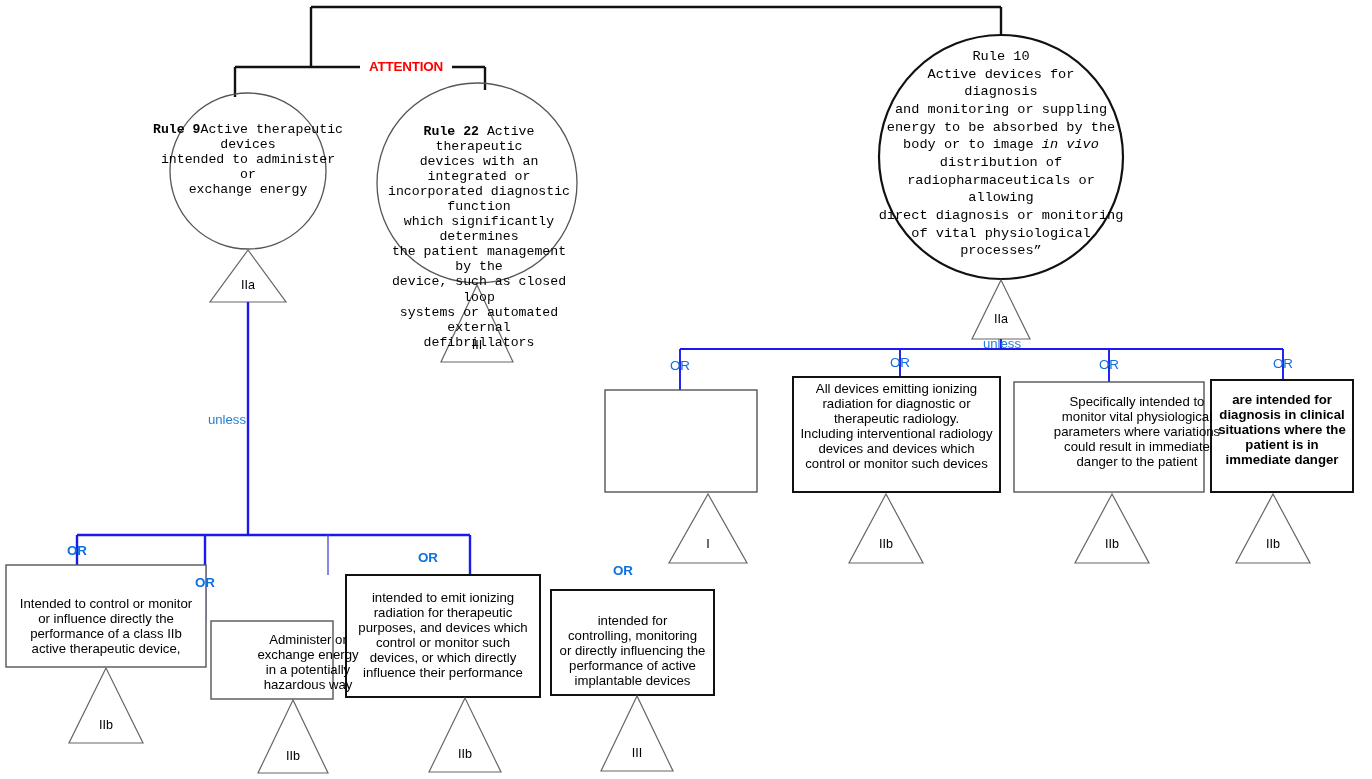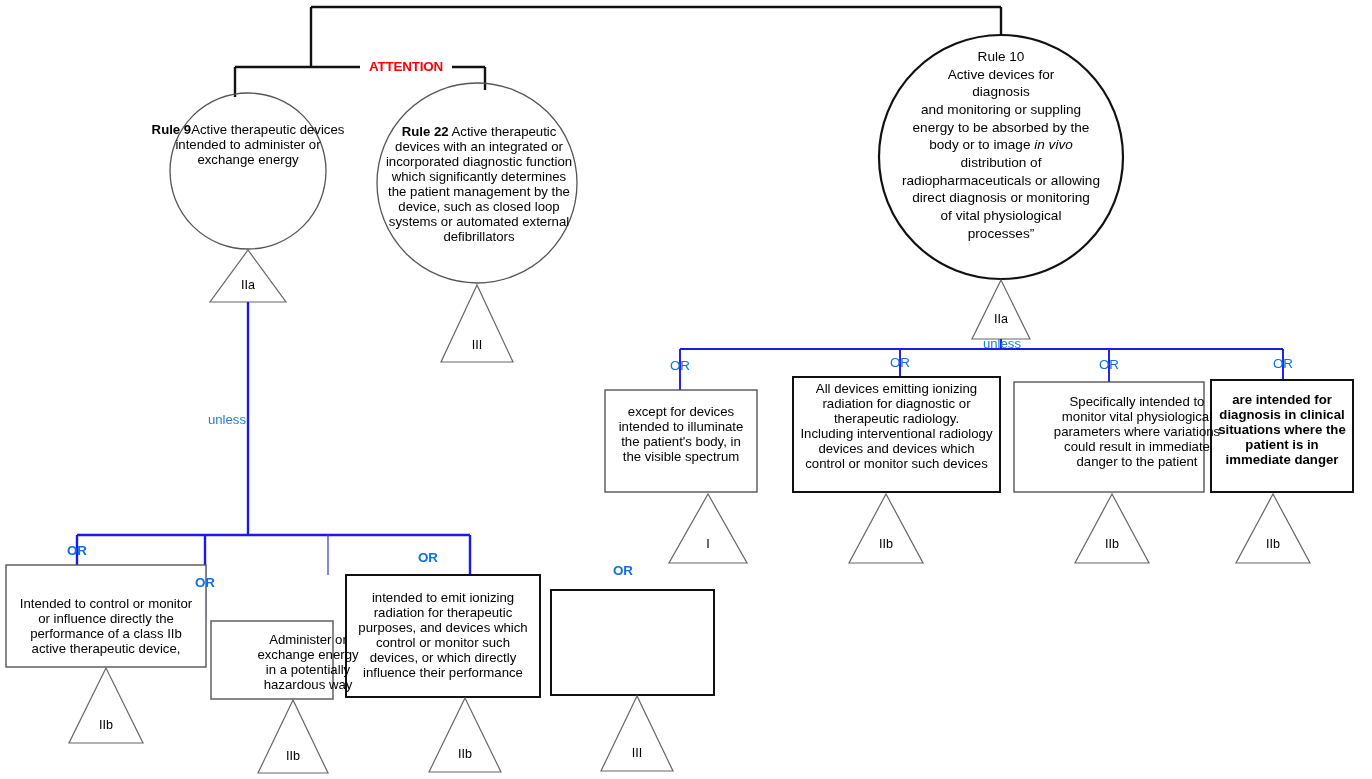--- a/index.html
+++ b/index.html
@@ -27,20 +27,21 @@
   .node-text {
     position: absolute;
     text-align: center;
     color: #000000;
     line-height: 1.14;
     white-space: pre-line;
     pointer-events: none;
   }
   .circle-text {
     font-size: 13.2px;
+    font-family: Liberation Mono, monospace;
   }
   .circle-text.r10 {
     font-size: 13.6px;
     line-height: 1.30;
   }
   .box-text {
     font-size: 13.2px;
   }
   .tri-label {
     position: absolute;
@@ -190,35 +191,36 @@
   <div class="node-text box-text" style="left:213px; top:632px; width:118px;margin-left:36px;">Administer or
 exchange energy
 in a potentially
 hazardous way</div>
   <div class="node-text box-text" style="left:348px; top:590px; width:190px;">intended to emit ionizing
 radiation for therapeutic
 purposes, and  devices which
 control or monitor such
 devices, or which directly
 influence their performance</div>
+  <div class="node-text box-text" style="left:553px; top:613px; width:159px;">intended for
+controlling, monitoring
+or directly influencing the
+performance of active
+implantable devices</div>
 
   <div class="tri-label" style="left:76px; top:718px; width:60px;">IIb</div>
   <div class="tri-label" style="left:263px; top:749px; width:60px;">IIb</div>
   <div class="tri-label" style="left:435px; top:747px; width:60px;">IIb</div>
   <div class="tri-label" style="left:607px; top:746px; width:60px;">III</div>
 
   <div class="or-label" style="left:658px; top:358px; width:44px; font-weight:normal;">OR</div>
   <div class="or-label" style="left:878px; top:355px; width:44px; font-weight:normal;">OR</div>
   <div class="or-label" style="left:1087px; top:357px; width:44px; font-weight:normal;">OR</div>
   <div class="or-label" style="left:1261px; top:356px; width:44px; font-weight:normal;">OR</div>
 
-  <div class="node-text box-text" style="left:607px; top:404px; width:148px;">except for devices
-intended to illuminate
-the patient's body, in
-the visible spectrum</div>
   <div class="node-text box-text" style="left:795px; top:381px; width:203px;">All devices emitting ionizing
 radiation for diagnostic or
 therapeutic radiology.
 Including interventional radiology
 devices and devices which
 control or monitor such devices</div>
   <div class="node-text box-text" style="left:1016px; top:394px; width:186px;margin-left:28px;">Specifically intended to
 monitor vital physiological
 parameters where variations
 could result in immediate

